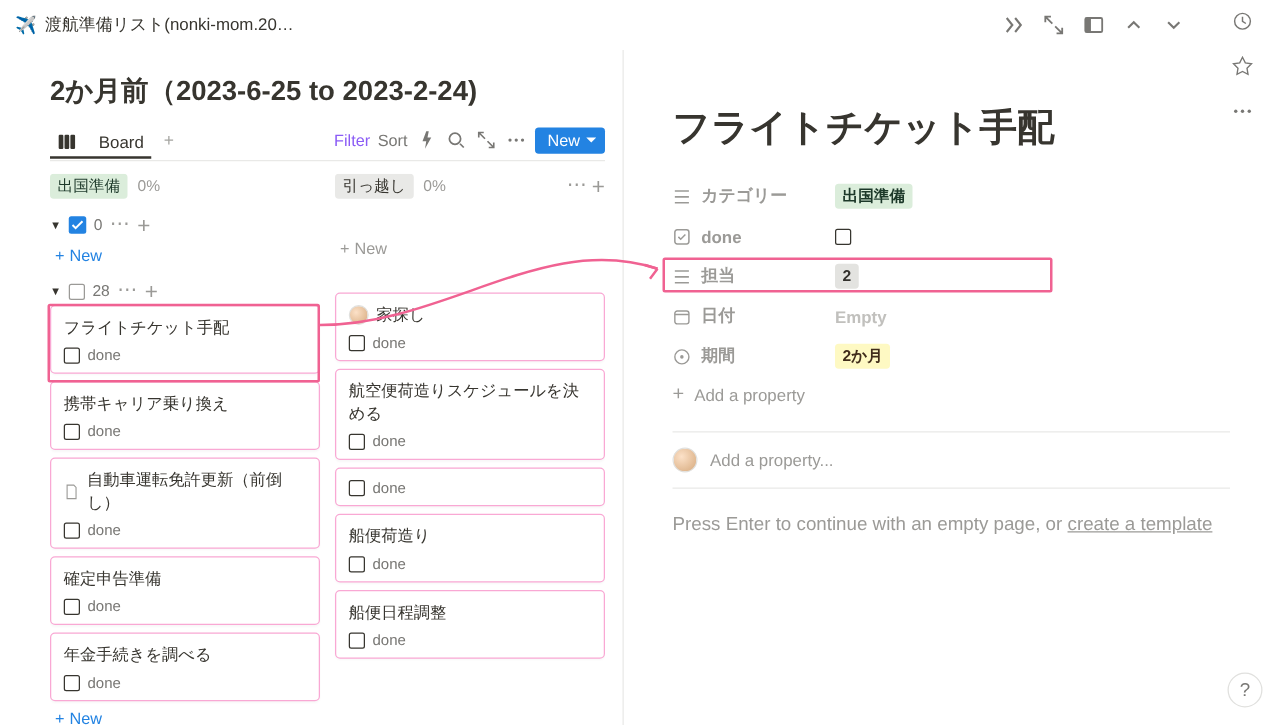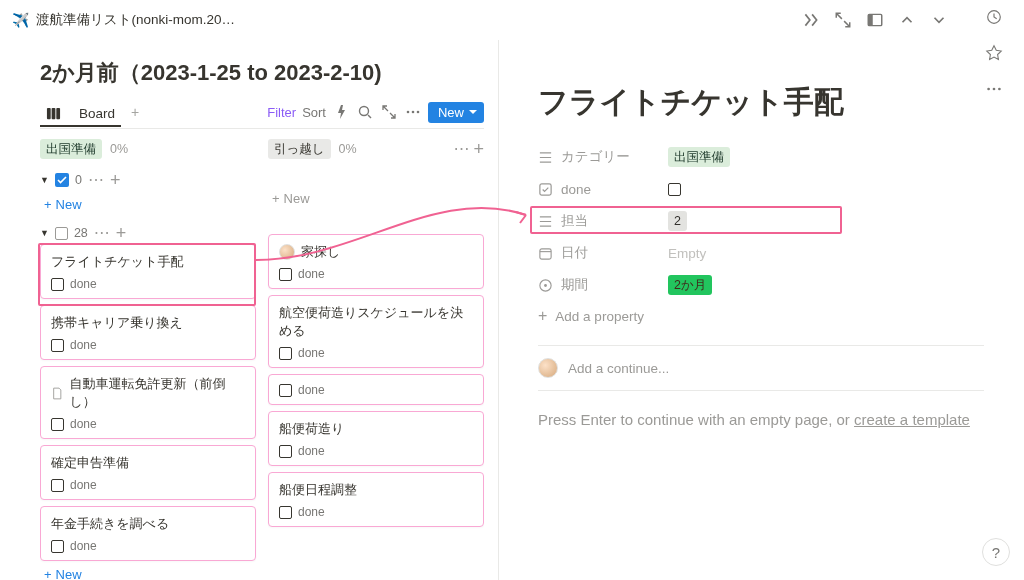--- a/index.html
+++ b/index.html
@@ -127,21 +127,21 @@
       margin-bottom: 6px;
     }
     .tag {
       padding: 1px 6px;
       border-radius: 3px;
       font-size: 12.5px;
       line-height: 18px;
     }
     .tag-green { background: #dbeddb; color: #1c3829;}
     .tag-default { background: #e9e9e7; color: #37352f;}
-    .tag-yellow { background: #22c55e; color: #402c1b;}
+    .tag-yellow { background: #fef9c3; color: #402c1b;}
     .tag-grey { background: #e3e3e0; color: #32302c;}
     .col-pct { font-size: 12.5px; color: #9b9a97; }
     .col-actions { margin-left: auto; display: flex; gap: 4px; align-items: center;}
     .dots { color: #9b9a97; font-size: 16px; cursor:pointer; line-height: 1;}
     .plus-grey { color: #9b9a97; font-size: 18px; cursor:pointer; line-height: 1;}
     .group-row {
       display: flex;
       align-items: center;
       gap: 6px;
       font-size: 12.5px;
@@ -177,20 +177,21 @@
       font-size: 30px;
       font-weight: 700;
       margin: 42px 0 18px;
       color: #37352f;
     }
     .prop-row {
       display: flex;
       align-items: center;
       height: 32px;
       font-size: 13.5px;
+      font-weight: bold;
     }
     .prop-label {
       width: 130px;
       display: flex;
       align-items: center;
       gap: 8px;
       color: #9b9a97;
     }
     .prop-label svg { width: 15px; height: 15px; fill: #9b9a97; }
     .prop-value { color: #37352f; display:flex; align-items:center;}
@@ -311,21 +312,21 @@
           <circle cx="4" cy="10" r="1.5"></circle>
           <circle cx="10" cy="10" r="1.5"></circle>
           <circle cx="16" cy="10" r="1.5"></circle>
         </svg>
       </span>
   </div>
 </div>
 
 <div class="main">
   <div class="left-pane">
-    <div class="db-title">2か月前（2023-1-25 to 2023-2-10)</div>
+    <div class="db-title">2か月前（2023-6-25 to 2023-2-24)</div>
     <div class="view-toolbar">
       <div class="view-tab">
         <svg viewBox="0 0 16 16">
             <rect x="1" y="2" width="4" height="12" rx="1"></rect>
             <rect x="6" y="2" width="4" height="12" rx="1"></rect>
             <rect x="11" y="2" width="4" height="12" rx="1"></rect>
           </svg>
         <span>Board</span>
       </div>
       <span class="plus-tab">+</span>
@@ -564,21 +565,21 @@
         </div>
     </div>
 
     <div class="add-prop">
       <span style="font-size:16px;">+</span>
       <span>Add a property</span>
     </div>
 
     <div class="comment-row">
       <span class="avatar"></span>
-      <span>Add a continue...</span>
+      <span>Add a property...</span>
     </div>
 
     <div class="press-enter">
       <span>Press Enter to continue with an empty page, or </span><a>create a template</a>
     </div>
   </div>
 </div>
 
 <div class="hl hl-card"></div>
 <div class="hl hl-date"></div>

